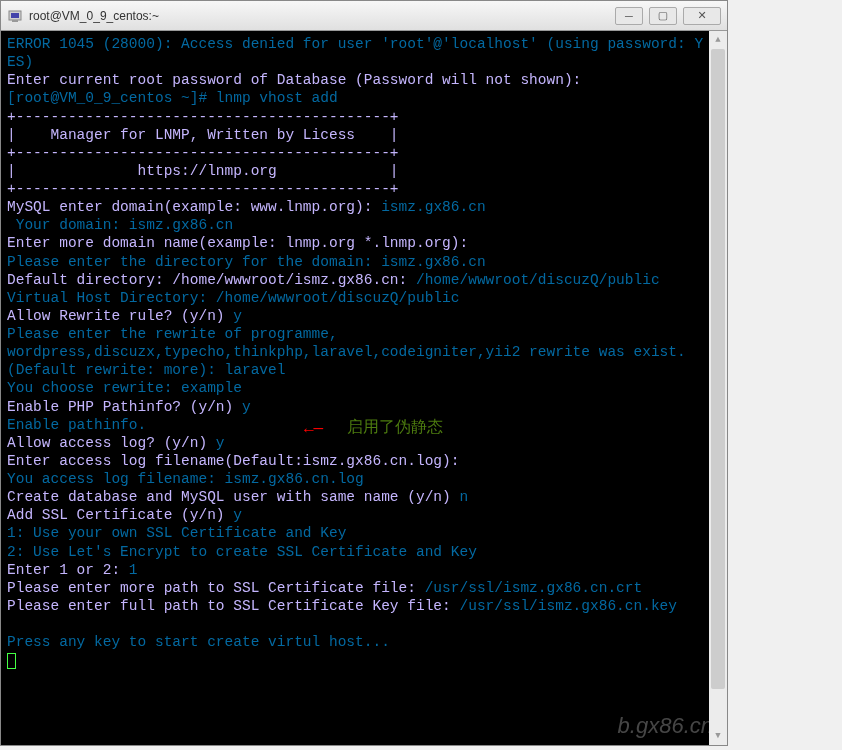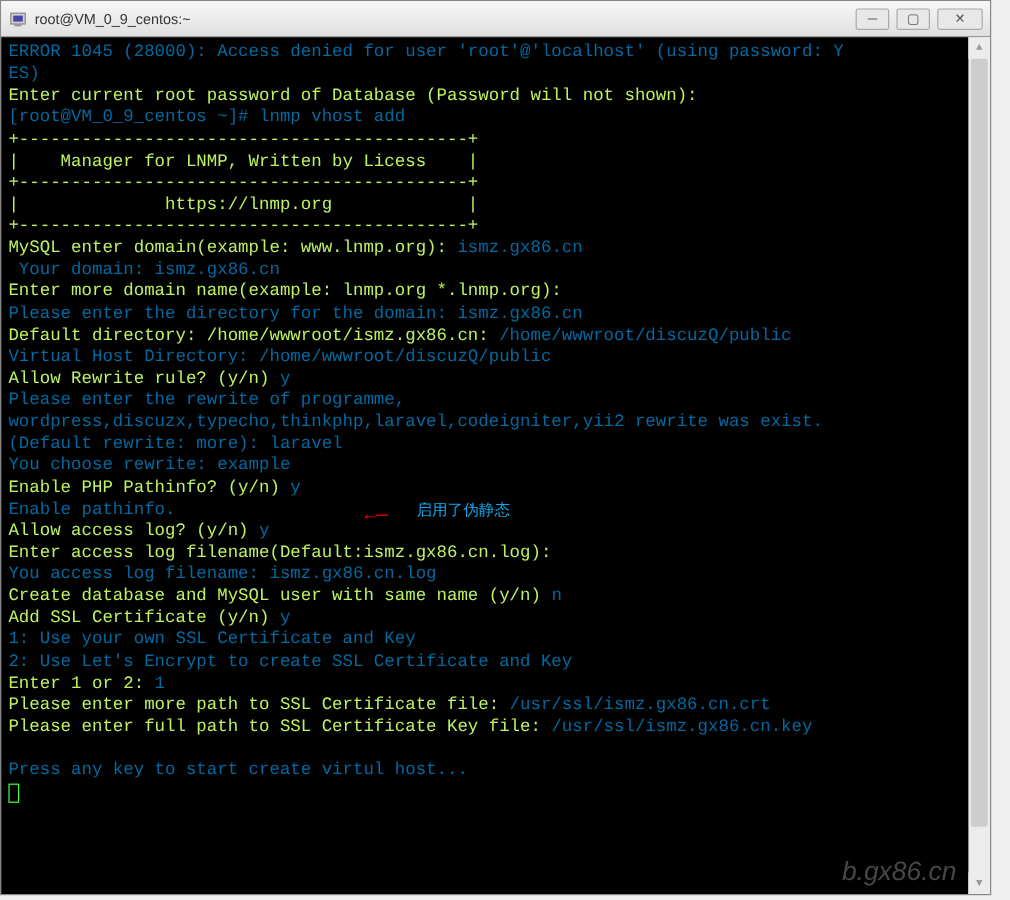--- a/index.html
+++ b/index.html
@@ -4,21 +4,21 @@
 <style>
 * { margin: 0; padding: 0; box-sizing: border-box; }
 body {
   width: 842px;
   height: 750px;
   background: #f0f0f0;
   font-family: "Courier New", monospace;
   position: relative;
 }
 .window {
-  width: 826px;
+  width: 728px;
   height: 746px;
   border: 1px solid #888;
   background: #e8e8e8;
   position: relative;
 }
 .titlebar {
   height: 30px;
   background: linear-gradient(to bottom, #f7f7f7, #e0e0e0);
   border-bottom: 1px solid #999;
   display: flex;
@@ -56,37 +56,37 @@
   background: #000;
   color: #fff;
   font-size: 14.5px;
   line-height: 1.25;
   padding: 4px 6px;
   height: calc(100% - 30px);
   white-space: pre;
   position: relative;
   overflow: hidden;
 }
-.yellow { color: #bef264; }
+.yellow { color: #c4b5fd; }
 .white { color: #0369a1; }
 .annotation {
   position: absolute;
-  color: #0ea5e9;
+  color: #4d7c0f;
   font-family: "Microsoft YaHei", sans-serif;
-  font-size: 13px;
+  font-size: 16px;
 }
 .arrow {
   position: absolute;
   color: #ff0000;
   font-size: 16px;
 }
 .watermark {
   position: absolute;
   bottom: 6px;
-  right: 28px;
+  right: 14px;
   color: rgba(200,200,200,0.35);
   font-family: sans-serif;
   font-size: 22px;
   font-style: italic;
   text-align: center;
 }
 .cursor {
   display: inline-block;
   width: 9px;
   height: 16px;

